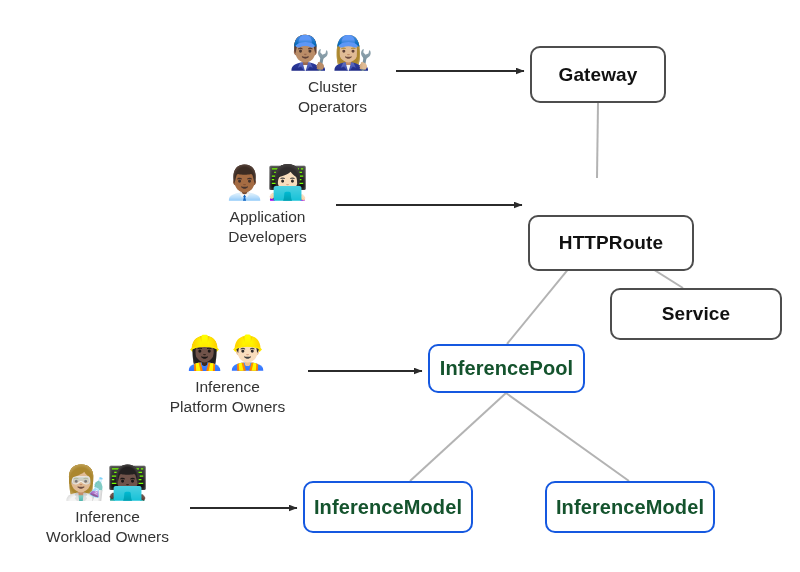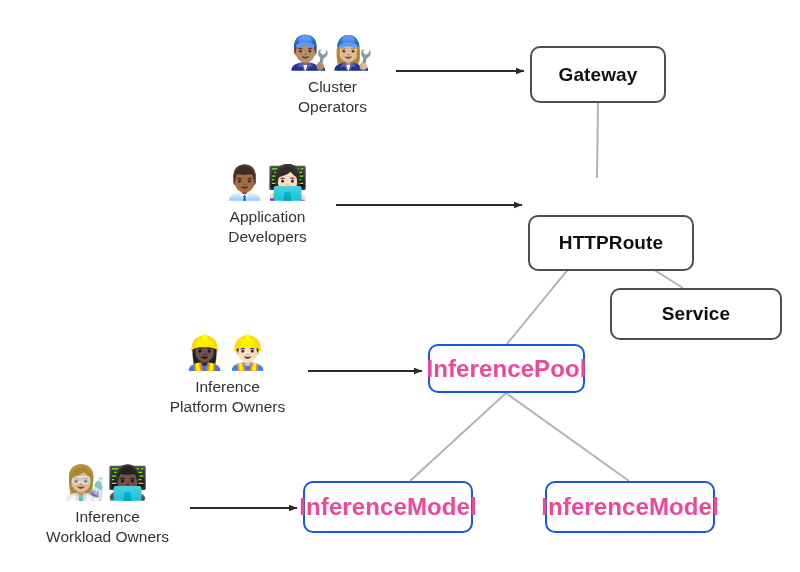--- a/index.html
+++ b/index.html
@@ -37,22 +37,22 @@
     letter-spacing: 0.1px;
     white-space: nowrap;
   }
   .node.neutral {
     border: 2px solid #4d4d4d;
     color: #111111;
     font-size: 19px;
   }
   .node.api {
     border: 2.2px solid #1558e0;
-    color: #ec4899;
-    font-size: 24px;
+    color: #14532d;
+    font-size: 20px;
   }
   .persona {
     position: absolute;
     display: flex;
     flex-direction: column;
     align-items: center;
     text-align: center;
   }
   .persona-emoji {
     font-size: 33px;

